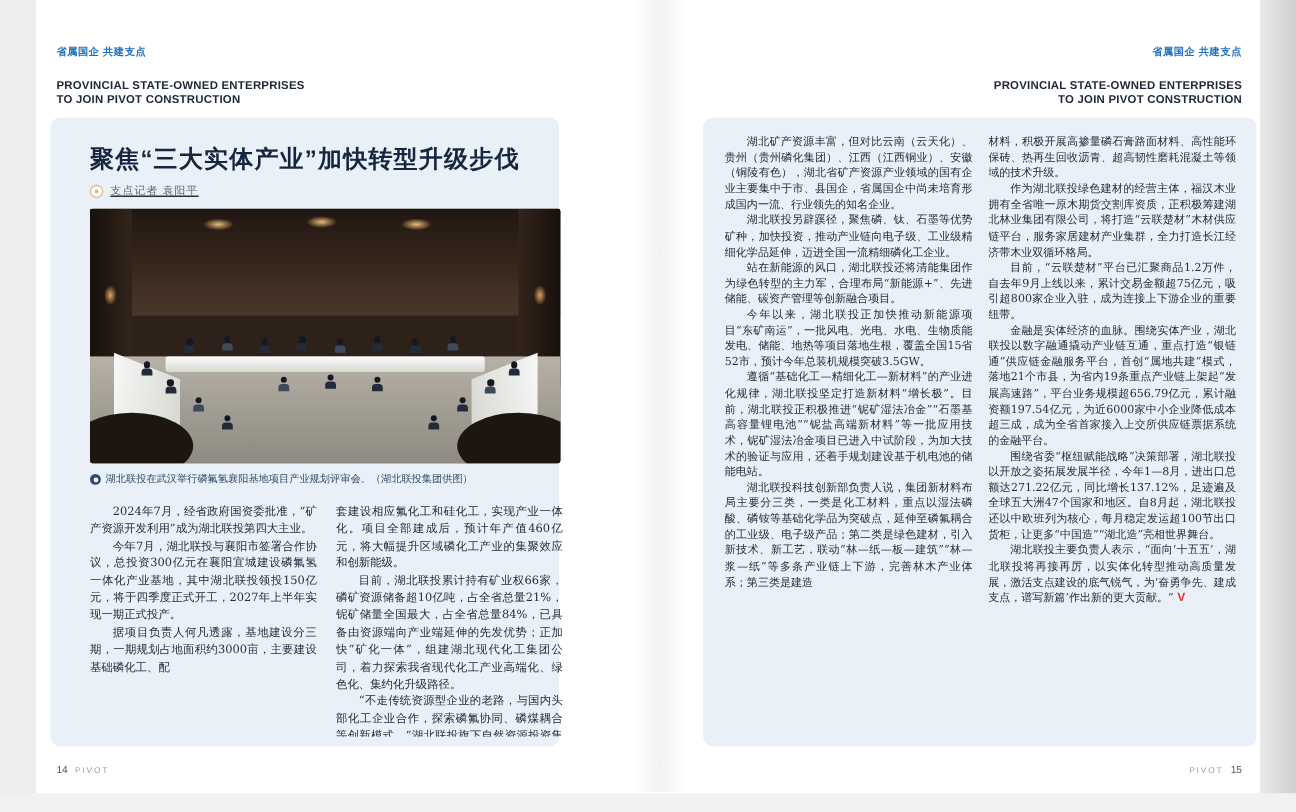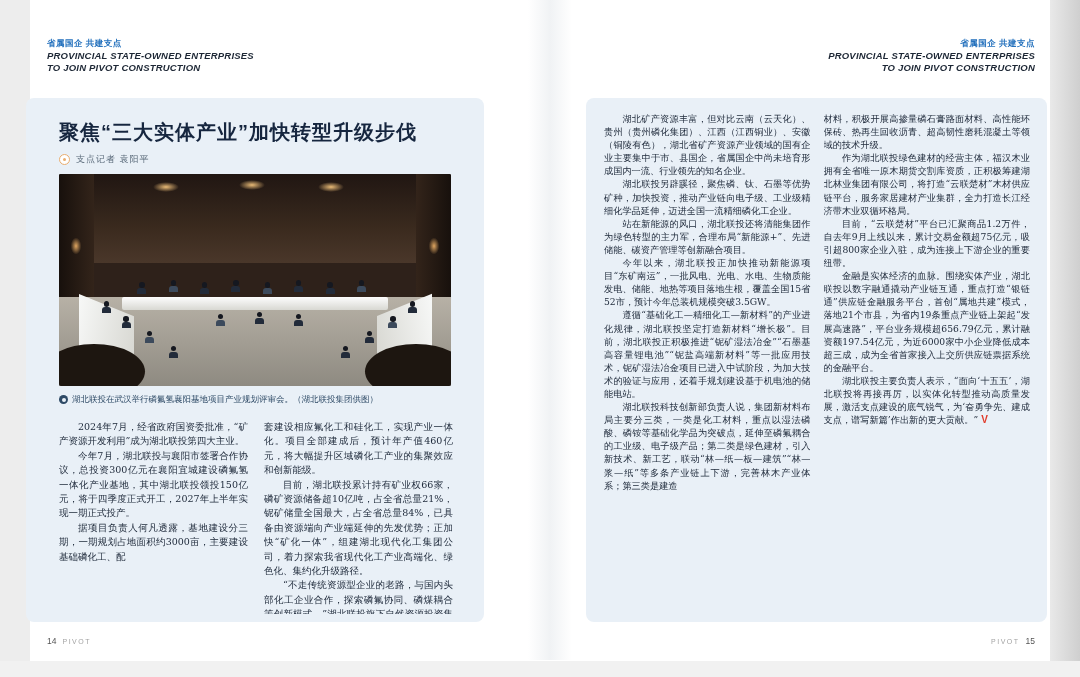--- a/index.html
+++ b/index.html
@@ -11,31 +11,31 @@
   .edge-right { position:absolute; right:0; top:0; width:30px; height:677px;
                 background:linear-gradient(90deg,#e9e9e9,#cfcfcf); }
   .edge-bottom{ position:absolute; left:0; bottom:0; width:1080px; height:16px; background:#f1f1f1; }
   .binding    { position:absolute; left:528px; top:0; width:44px; height:660px;
                 background:linear-gradient(90deg, rgba(0,0,0,0) , rgba(150,165,180,.14), rgba(0,0,0,0)); }
 
   
   .hdr { position:absolute; top:38px; }
   .hdr-left  { left:47px; text-align:left; }
   .hdr-right { right:45px; text-align:right; }
-  .hdr-cn { font-size:8.5px; font-weight:bold; color:#2471bd; letter-spacing:.5px; margin-bottom:0; }
-  .hdr-en { font-size:9.5px; font-weight:bold; color:#1d2735; line-height:11.5px; letter-spacing:.2px;font-style:italic; }
+  .hdr-cn { font-size:8.5px; font-weight:bold; color:#2471bd; letter-spacing:.5px; margin-bottom:16px; }
+  .hdr-en { font-size:9.5px; font-weight:bold; color:#1d2735; line-height:11.5px; letter-spacing:.2px; }
 
   
   .card { position:absolute; top:98px; height:524px; background:#e9f0f7; border-radius:8px; }
-  .card-left  { left:26px;  width:458px; }
+  .card-left  { left:42px;  width:424px; }
   .card-right { left:586px; width:461px; }
 
   .article-title { position:absolute; left:33px; top:21px; font-size:20px; font-weight:bold;
                    color:#16263f; letter-spacing:1px; }
-  .byline { position:absolute; left:33px; top:55px; display:flex; align-items:center; }
+  .byline { position:absolute; left:33px; top:55px; display:flex; align-items:center;text-decoration:underline; }
   .reporter-icon { width:11px; height:11px; border-radius:50%; border:1.5px solid #e9ad6f;
                    background:#fff; margin-right:6px; position:relative; }
   .reporter-icon::after { content:""; position:absolute; left:2.5px; top:2.5px; width:3px; height:3px;
                    border-radius:50%; background:#e9ad6f; }
   .byline-text { font-size:9px; color:#5a6a7a; letter-spacing:1px; }
 
   
   .photo { position:absolute; left:33px; top:76px; width:392px; height:212px; border-radius:2px;
            overflow:hidden; background:#2e211a; }
   .ph-ceiling { position:absolute; left:0; top:0; width:100%; height:42%;
@@ -254,20 +254,21 @@
         <p class="para">站在新能源的风口，湖北联投还将清能集团作为绿色转型的主力军，合理布局“新能源+”、先进储能、碳资产管理等创新融合项目。</p>
         <p class="para">今年以来，湖北联投正加快推动新能源项目“东矿南运”，一批风电、光电、水电、生物质能发电、储能、地热等项目落地生根，覆盖全国15省52市，预计今年总装机规模突破3.5GW。</p>
         <p class="para">遵循“基础化工—精细化工—新材料”的产业进化规律，湖北联投坚定打造新材料“增长极”。目前，湖北联投正积极推进“铌矿湿法冶金”“石墨基高容量锂电池”“铌盐高端新材料”等一批应用技术，铌矿湿法冶金项目已进入中试阶段，为加大技术的验证与应用，还着手规划建设基于机电池的储能电站。</p>
         <p class="para">湖北联投科技创新部负责人说，集团新材料布局主要分三类，一类是化工材料，重点以湿法磷酸、磷铵等基础化学品为突破点，延伸至磷氟耦合的工业级、电子级产品；第二类是绿色建材，引入新技术、新工艺，联动“林—纸—板—建筑”“林—浆—纸”等多条产业链上下游，完善林木产业体系；第三类是建造</p>
       </div>
     <div class="col">
         <p class="para ni">材料，积极开展高掺量磷石膏路面材料、高性能环保砖、热再生回收沥青、超高韧性磨耗混凝土等领域的技术升级。</p>
         <p class="para">作为湖北联投绿色建材的经营主体，福汉木业拥有全省唯一原木期货交割库资质，正积极筹建湖北林业集团有限公司，将打造“云联楚材”木材供应链平台，服务家居建材产业集群，全力打造长江经济带木业双循环格局。</p>
         <p class="para">目前，“云联楚材”平台已汇聚商品1.2万件，自去年9月上线以来，累计交易金额超75亿元，吸引超800家企业入驻，成为连接上下游企业的重要纽带。</p>
         <p class="para">金融是实体经济的血脉。围绕实体产业，湖北联投以数字融通撬动产业链互通，重点打造“银链通”供应链金融服务平台，首创“属地共建”模式，落地21个市县，为省内19条重点产业链上架起“发展高速路”，平台业务规模超656.79亿元，累计融资额197.54亿元，为近6000家中小企业降低成本超三成，成为全省首家接入上交所供应链票据系统的金融平台。</p>
+        <p class="para">围绕省委“枢纽赋能战略”决策部署，湖北联投以开放之姿拓展发展半径，今年1—8月，进出口总额达271.22亿元，同比增长137.12%，足迹遍及全球五大洲47个国家和地区。自8月起，湖北联投还以中欧班列为核心，每月稳定发运超100节出口货柜，让更多“中国造”“湖北造”亮相世界舞台。</p>
         <p class="para">湖北联投主要负责人表示，“面向‘十五五’，湖北联投将再接再厉，以实体化转型推动高质量发展，激活支点建设的底气锐气，为‘奋勇争先、建成支点，谱写新篇’作出新的更大贡献。”<span class="end-mark">V</span></p>
       </div>
   </div>
 </div>
 
 <div class="footer footer-left">
   <span>14</span><span class="brand">PIVOT</span>
 </div>
 <div class="footer footer-right">
   <span class="brand">PIVOT</span><span>15</span>

